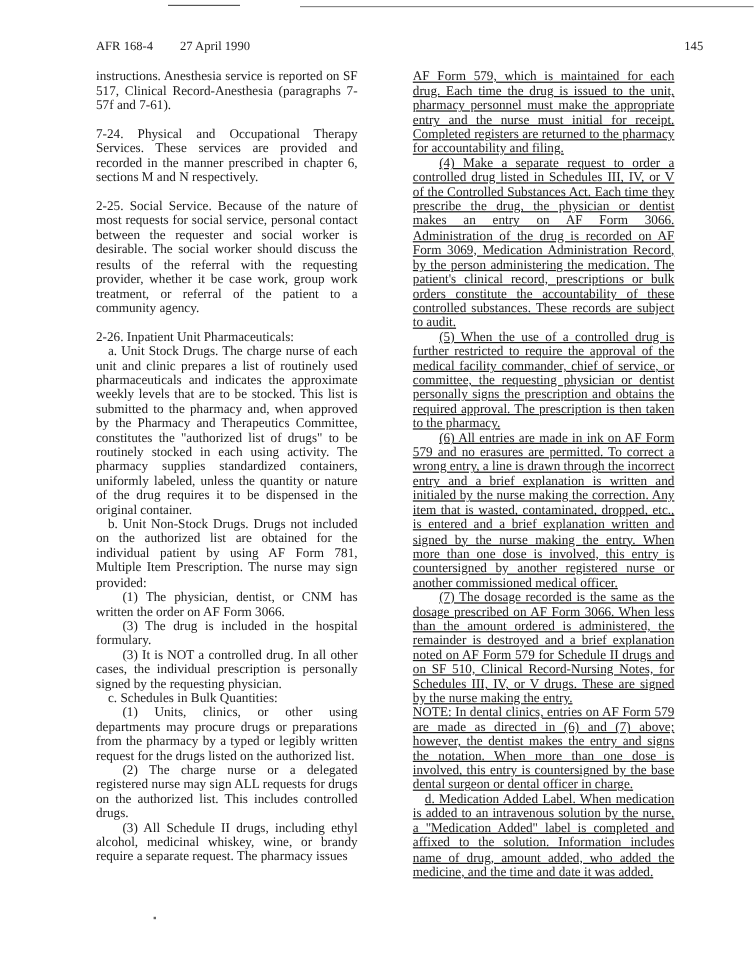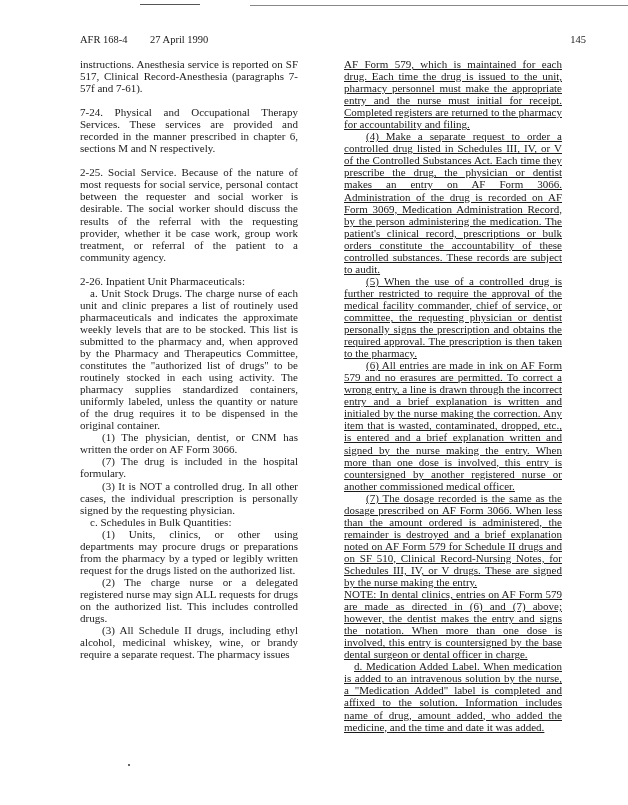--- a/index.html
+++ b/index.html
@@ -36,22 +36,23 @@
 
 <div class="col left">
   <p>instructions. Anesthesia service is reported on SF 517, Clinical Record-Anesthesia (paragraphs 7-57f and 7-61).</p>
 
   <p class="gap"><span class="head">7-24. Physical and Occupational Therapy Services.</span><span> These services are provided and recorded in the manner prescribed in chapter 6, sections M and N respectively.</span></p>
 
   <p class="gap"><span class="head">2-25. Social Service.</span><span> Because of the nature of most requests for social service, personal contact between the requester and social worker is desirable. The social worker should discuss the results of the referral with the requesting provider, whether it be case work, group work treatment, or referral of the patient to a community agency.</span></p>
 
   <p class="gap head">2-26. Inpatient Unit Pharmaceuticals:</p>
   <p class="ind1">a. Unit Stock Drugs. The charge nurse of each unit and clinic prepares a list of routinely used pharmaceuticals and indicates the approximate weekly levels that are to be stocked. This list is submitted to the pharmacy and, when approved by the Pharmacy and Therapeutics Committee, constitutes the "authorized list of drugs" to be routinely stocked in each using activity. The pharmacy supplies standardized containers, uniformly labeled, unless the quantity or nature of the drug requires it to be dispensed in the original container.</p>
+  <p class="ind1">b. Unit Non-Stock Drugs. Drugs not included on the authorized list are obtained for the individual patient by using AF Form 781, Multiple Item Prescription. The nurse may sign provided:</p>
   <p class="ind2">(1) The physician, dentist, or CNM has written the order on AF Form 3066.</p>
-  <p class="ind2">(7) The drug is included in the hospital formulary.</p>
+  <p class="ind2">(3) The drug is included in the hospital formulary.</p>
   <p class="ind2">(3) It is NOT a controlled drug. In all other cases, the individual prescription is personally signed by the requesting physician.</p>
   <p class="ind1">c. Schedules in Bulk Quantities:</p>
   <p class="ind2">(1) Units, clinics, or other using departments may procure drugs or preparations from the pharmacy by a typed or legibly written request for the drugs listed on the authorized list.</p>
   <p class="ind2">(2) The charge nurse or a delegated registered nurse may sign ALL requests for drugs on the authorized list. This includes controlled drugs.</p>
   <p class="ind2">(3) All Schedule II drugs, including ethyl alcohol, medicinal whiskey, wine, or brandy require a separate request. The pharmacy issues</p>
 </div>
 
 <div class="col right">
   <p>AF Form 579, which is maintained for each drug. Each time the drug is issued to the unit, pharmacy personnel must make the appropriate entry and the nurse must initial for receipt. Completed registers are returned to the pharmacy for accountability and filing.</p>
   <p class="ind2">(4) Make a separate request to order a controlled drug listed in Schedules III, IV, or V of the Controlled Substances Act. Each time they prescribe the drug, the physician or dentist makes an entry on AF Form 3066. Administration of the drug is recorded on AF Form 3069, Medication Administration Record, by the person administering the medication. The patient's clinical record, prescriptions or bulk orders constitute the accountability of these controlled substances. These records are subject to audit.</p>

